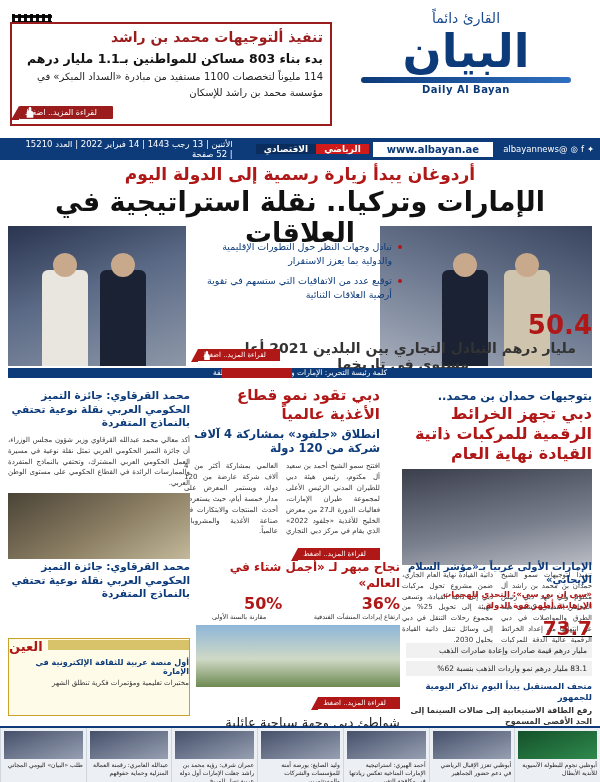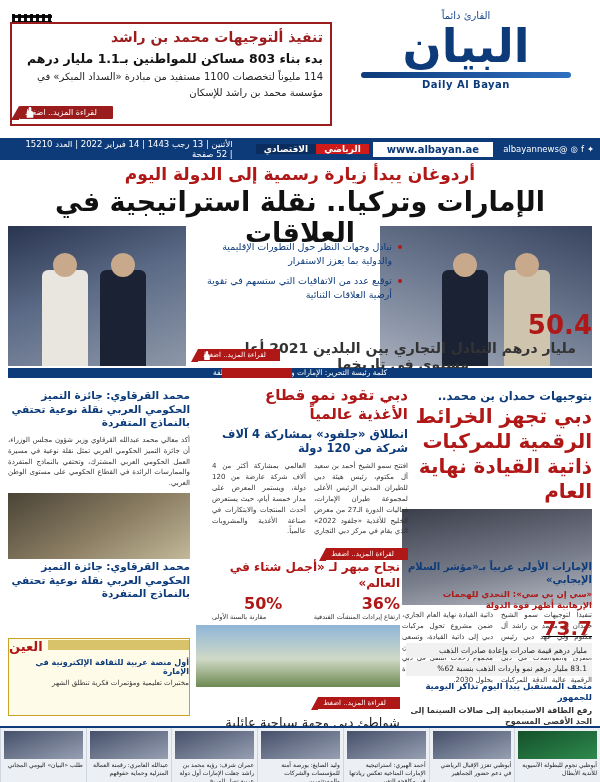--- a/index.html
+++ b/index.html
@@ -4,21 +4,21 @@
 <style>
   html,body{margin:0;padding:0;background:#d8d8d8;}
   body{font-family:"DejaVu Sans","Liberation Sans",sans-serif;}
   #page{
     width:600px;height:782px;position:relative;overflow:hidden;
     background:#ffffff;margin:0 auto;
   }
   
   .masthead{position:absolute;left:0;top:0;width:600px;height:138px;background:#fff;}
   .mast-right{position:absolute;right:8px;top:10px;width:252px;text-align:center;}
-  .kicker{font-size:10px;color:#1b4b8f;letter-spacing:1px;margin-bottom:2px;}
+  .kicker{font-size:14px;color:#1b4b8f;letter-spacing:1px;margin-bottom:2px;}
   .logo-ar{
     font-family:"DejaVu Sans","Liberation Sans",sans-serif;
     font-size:46px;font-weight:bold;color:#0d3b7a;line-height:1;
     letter-spacing:-1px;
   }
   .logo-swoosh{
     width:210px;height:6px;margin:3px auto 1px auto;
     background:linear-gradient(90deg,#0d3b7a,#2f6fc0);border-radius:3px;
   }
   .logo-en{font-size:10px;font-weight:bold;color:#0d3b7a;letter-spacing:.5px;}
@@ -73,23 +73,23 @@
   .bullets li{margin-bottom:6px;list-style:none;position:relative;padding-right:10px;}
   .bullets li:before{content:"";position:absolute;right:0;top:5px;width:4px;height:4px;background:#b01818;border-radius:50%;}
   .bignum{position:absolute;left:206px;top:84px;color:#b01818;font-size:26px;font-weight:bold;}
   .bignum small{display:block;font-size:14px;color:#333;font-weight:bold;text-align:center;}
   .caption-bar{position:absolute;left:0;right:0;top:142px;height:10px;background:#0d3b7a;color:#fff;
                font-size:7.5px;text-align:center;line-height:10px;}
   .redstrip{position:absolute;left:214px;top:142px;width:70px;height:10px;background:#b01818;}
   
   .sec{position:absolute;top:386px;left:8px;width:584px;height:166px;}
   .colA{position:absolute;right:0;width:190px;}
-  .colB{position:absolute;right:184px;width:196px;}
+  .colB{position:absolute;right:212px;width:196px;}
   .colC{position:absolute;left:0;width:182px;}
-  .h-red{color:#b01818;font-size:20px;font-weight:bold;text-align:right;line-height:1.25;}
+  .h-red{color:#b01818;font-size:16px;font-weight:bold;text-align:right;line-height:1.25;}
   .h-blue{color:#0d3b7a;font-size:11.5px;font-weight:bold;text-align:right;line-height:1.3;margin-top:3px;}
   .body-ar{font-size:7px;color:#333;text-align:justify;line-height:1.55;margin-top:5px;
            column-count:2;column-gap:8px;}
   .portrait{width:100%;height:96px;background:linear-gradient(170deg,#3b3f4c,#7a7f8d 60%,#b9bcc4);margin-top:5px;}
   .portrait2{width:100%;height:66px;background:linear-gradient(150deg,#4a4336,#8c7f64 55%,#c3b89a);margin-top:4px;}
   
   .bottom{position:absolute;left:8px;top:560px;width:584px;height:160px;}
   .bx{position:absolute;box-sizing:border-box;}
   .bx .t{font-size:10px;font-weight:bold;color:#0d3b7a;text-align:right;line-height:1.3;}
   .bx .t.red{color:#b01818;}

